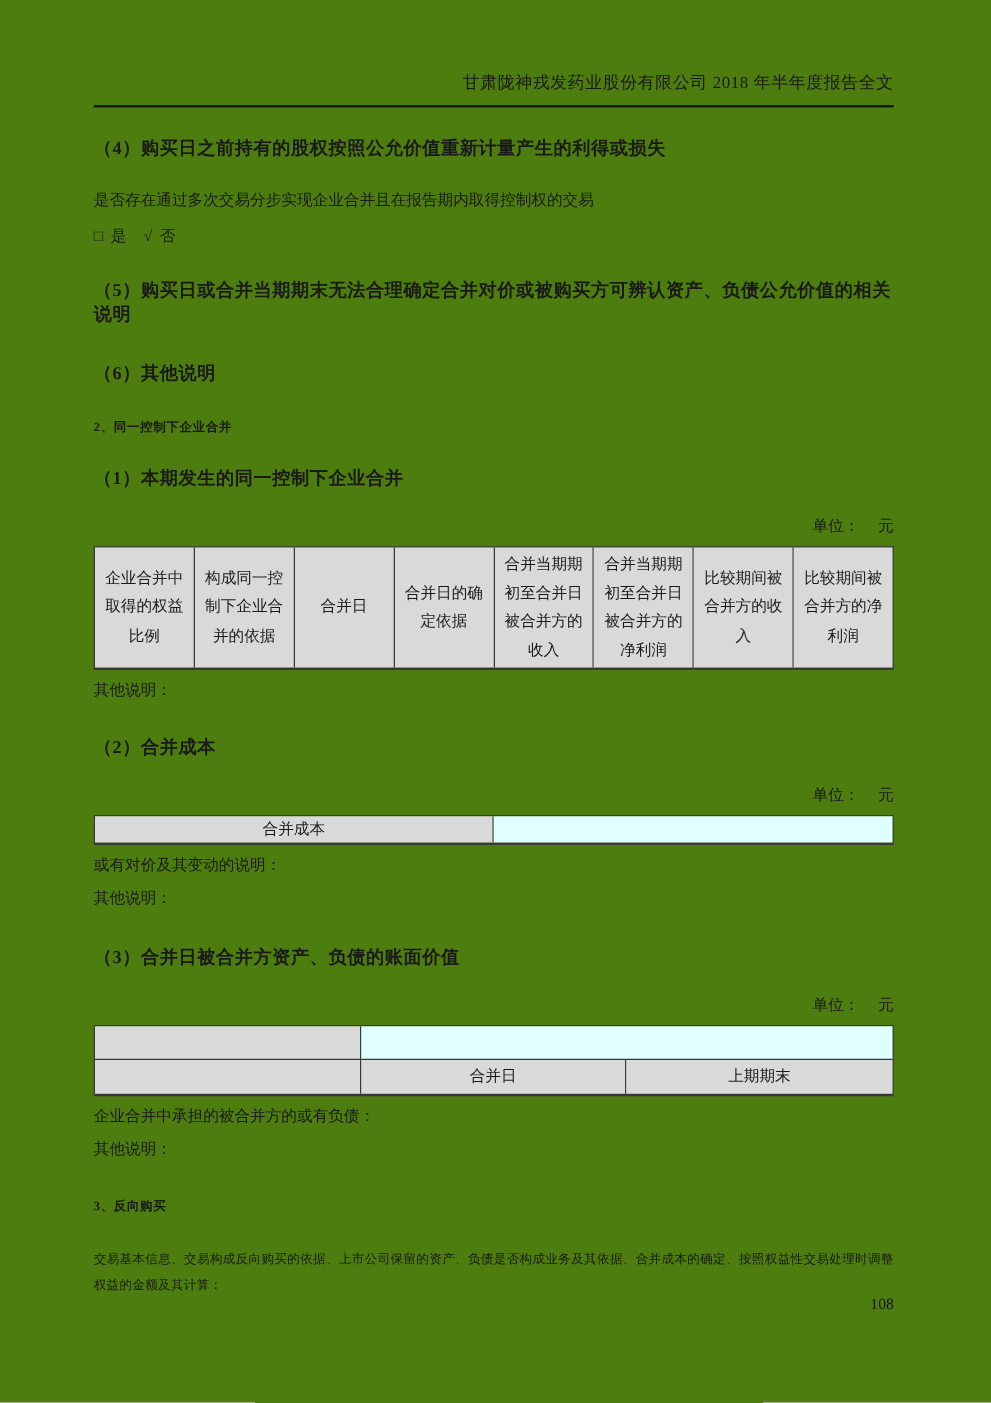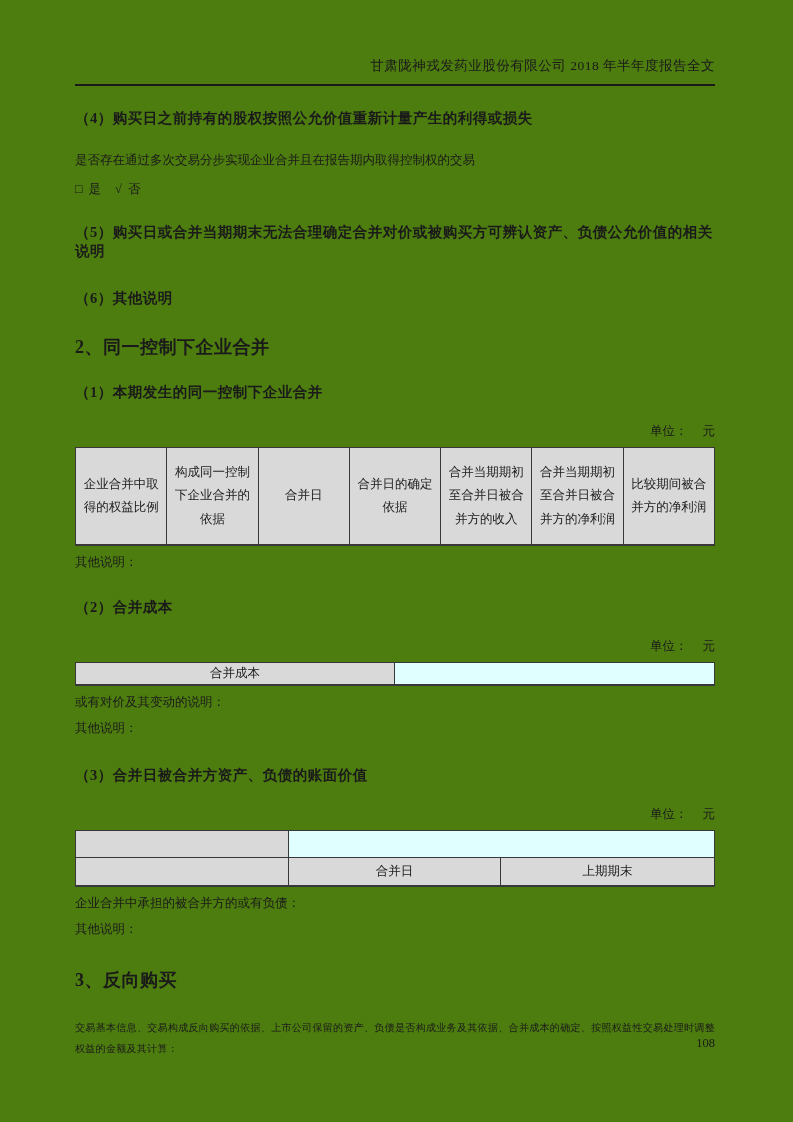--- a/index.html
+++ b/index.html
@@ -19,21 +19,21 @@
   .doc-header {
     padding-top: 57px;
     padding-bottom: 9px;
     text-align: right;
     font-size: 13.5px;
     letter-spacing: 0.5px;
     border-bottom: 2px solid #1a1a1a;
   }
 
   .h-paren { font-size: 14.5px; font-weight: bold; letter-spacing: 0.5px; }
-  .h-num   { font-size: 18px;   font-weight: bold; letter-spacing: 0.5px; }
+  .h-num   { font-size: 10px;   font-weight: bold; letter-spacing: 0.5px; }
 
   .h4-heading   { margin-top: 23px; }
   .question     { margin-top: 24px; font-size: 12.5px; }
   .checkline    { margin-top: 12px; font-size: 12.5px; }
   .checkline .sym   { display: inline-block; }
   .checkline .lbl   { display: inline-block; margin-left: 6px; }
   .checkline .grp2  { margin-left: 14px; }
   .h5-heading   { margin-top: 25px; }
   .h6-heading   { margin-top: 28px; }
   .h2-heading   { margin-top: 27px; }
@@ -123,20 +123,21 @@
     </div>
 
     <div class="tbl tbl-main">
       <div class="trow">
         <div class="tcell">企业合并中取得的权益比例</div>
         <div class="tcell">构成同一控制下企业合并的依据</div>
         <div class="tcell">合并日</div>
         <div class="tcell">合并日的确定依据</div>
         <div class="tcell">合并当期期初至合并日被合并方的收入</div>
         <div class="tcell">合并当期期初至合并日被合并方的净利润</div>
+        <div class="tcell">比较期间被合并方的收入</div>
         <div class="tcell">比较期间被合并方的净利润</div>
       </div>
     </div>
 
     <div class="note-after-tbl">其他说明：</div>
 
     <div class="h-paren h12-heading">（2）合并成本</div>
 
     <div class="unit-line">
       <span>单位：</span><span class="unit-val">元</span>

